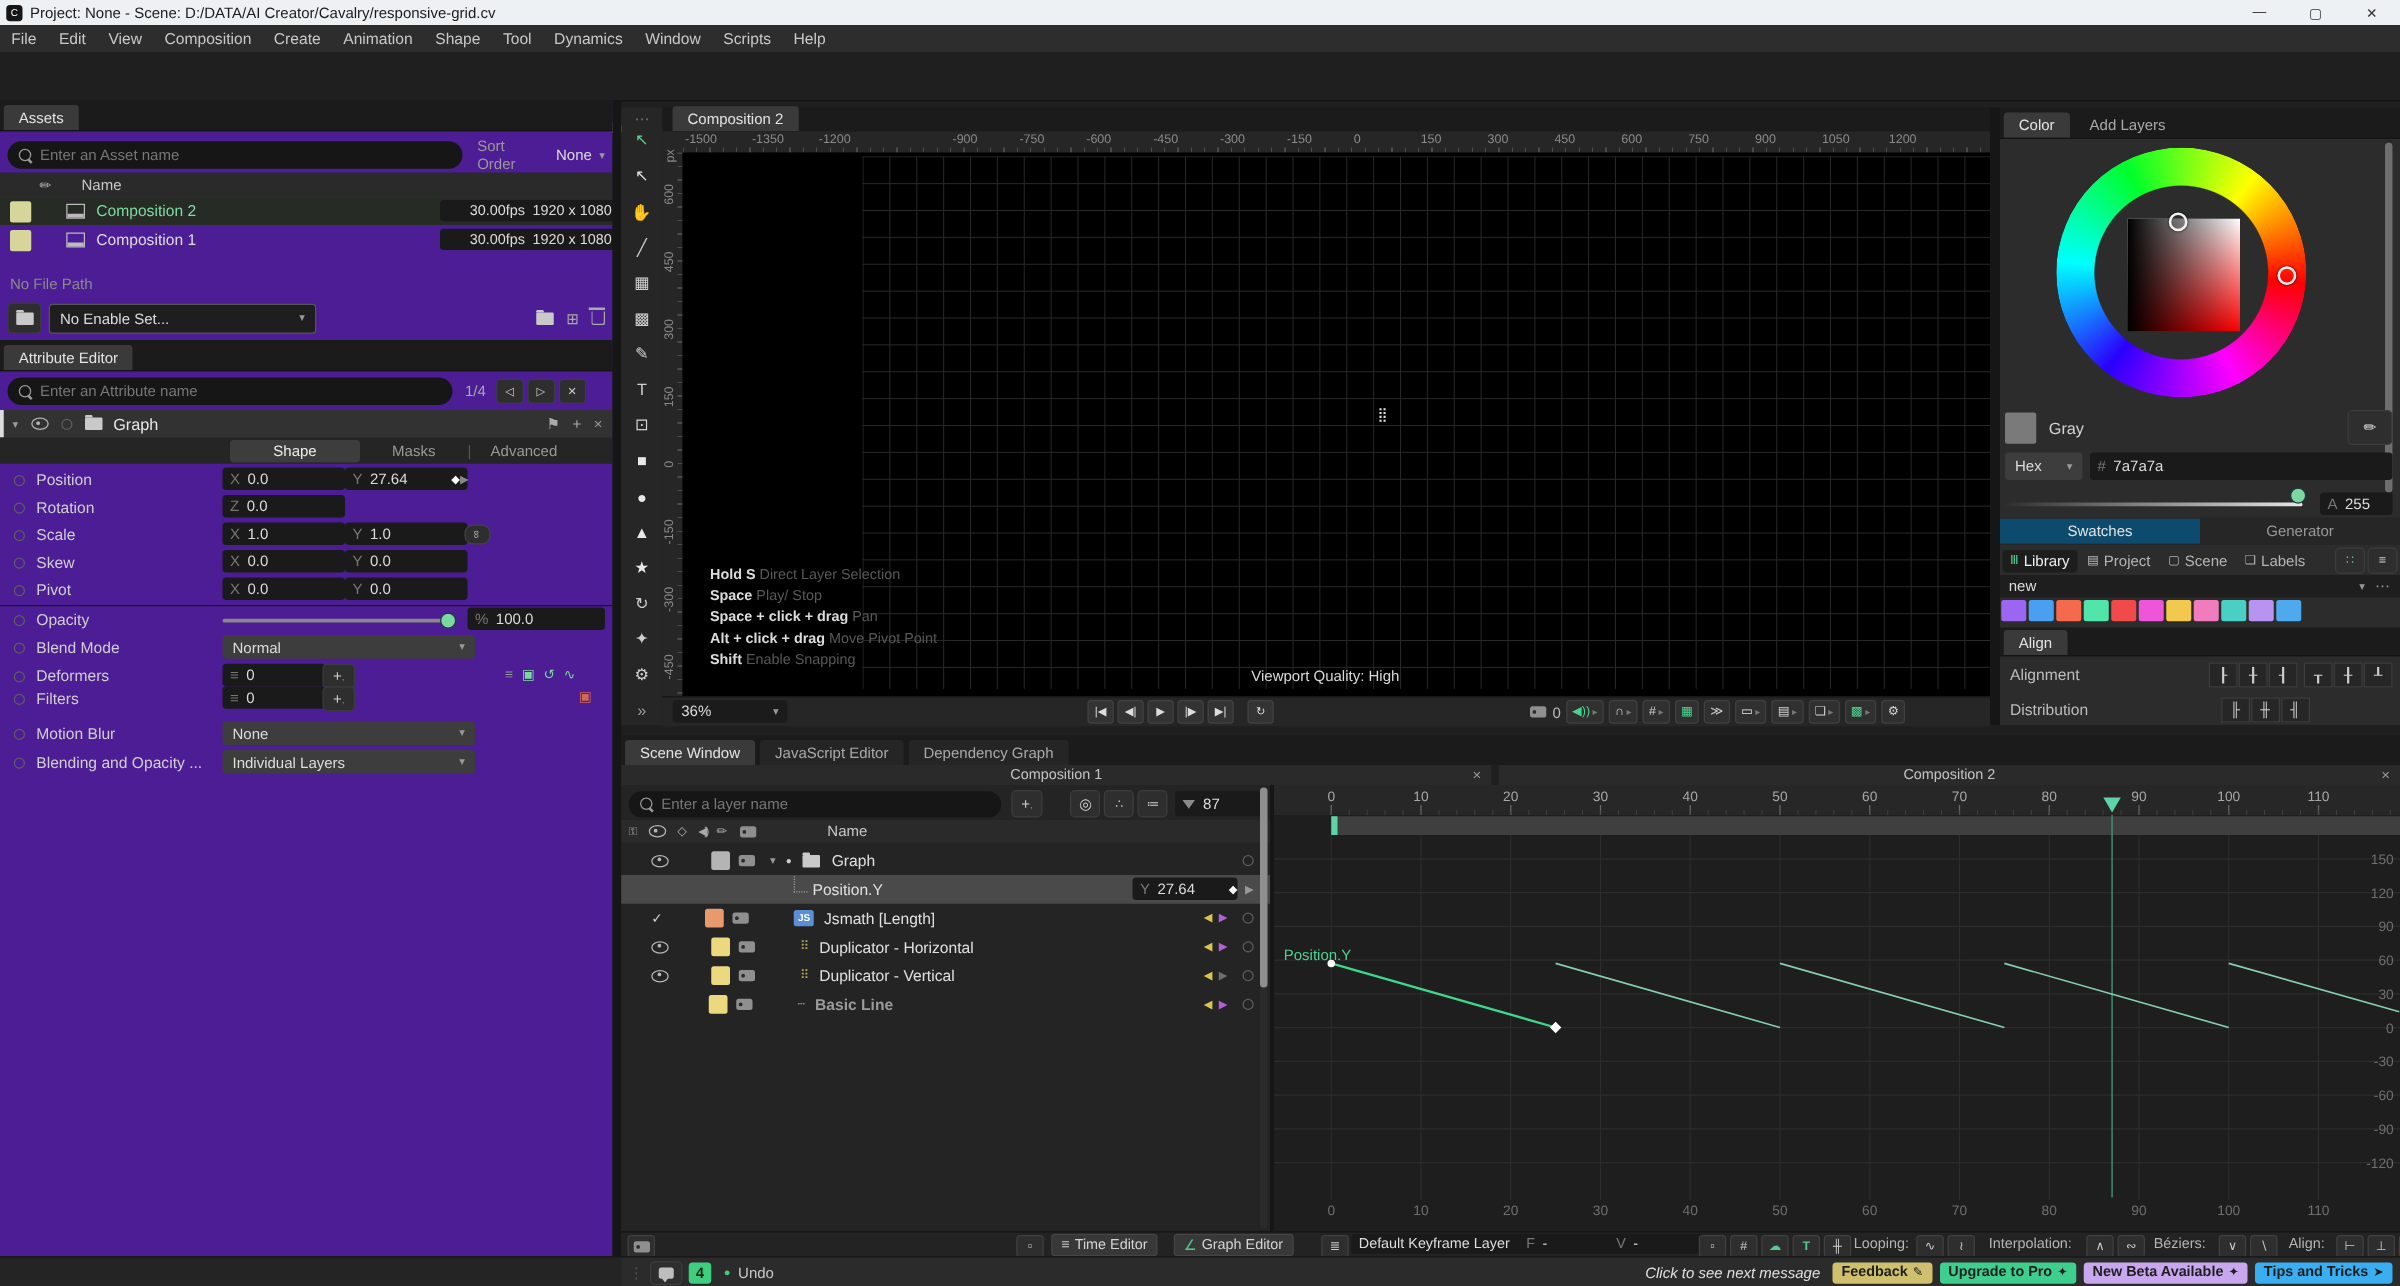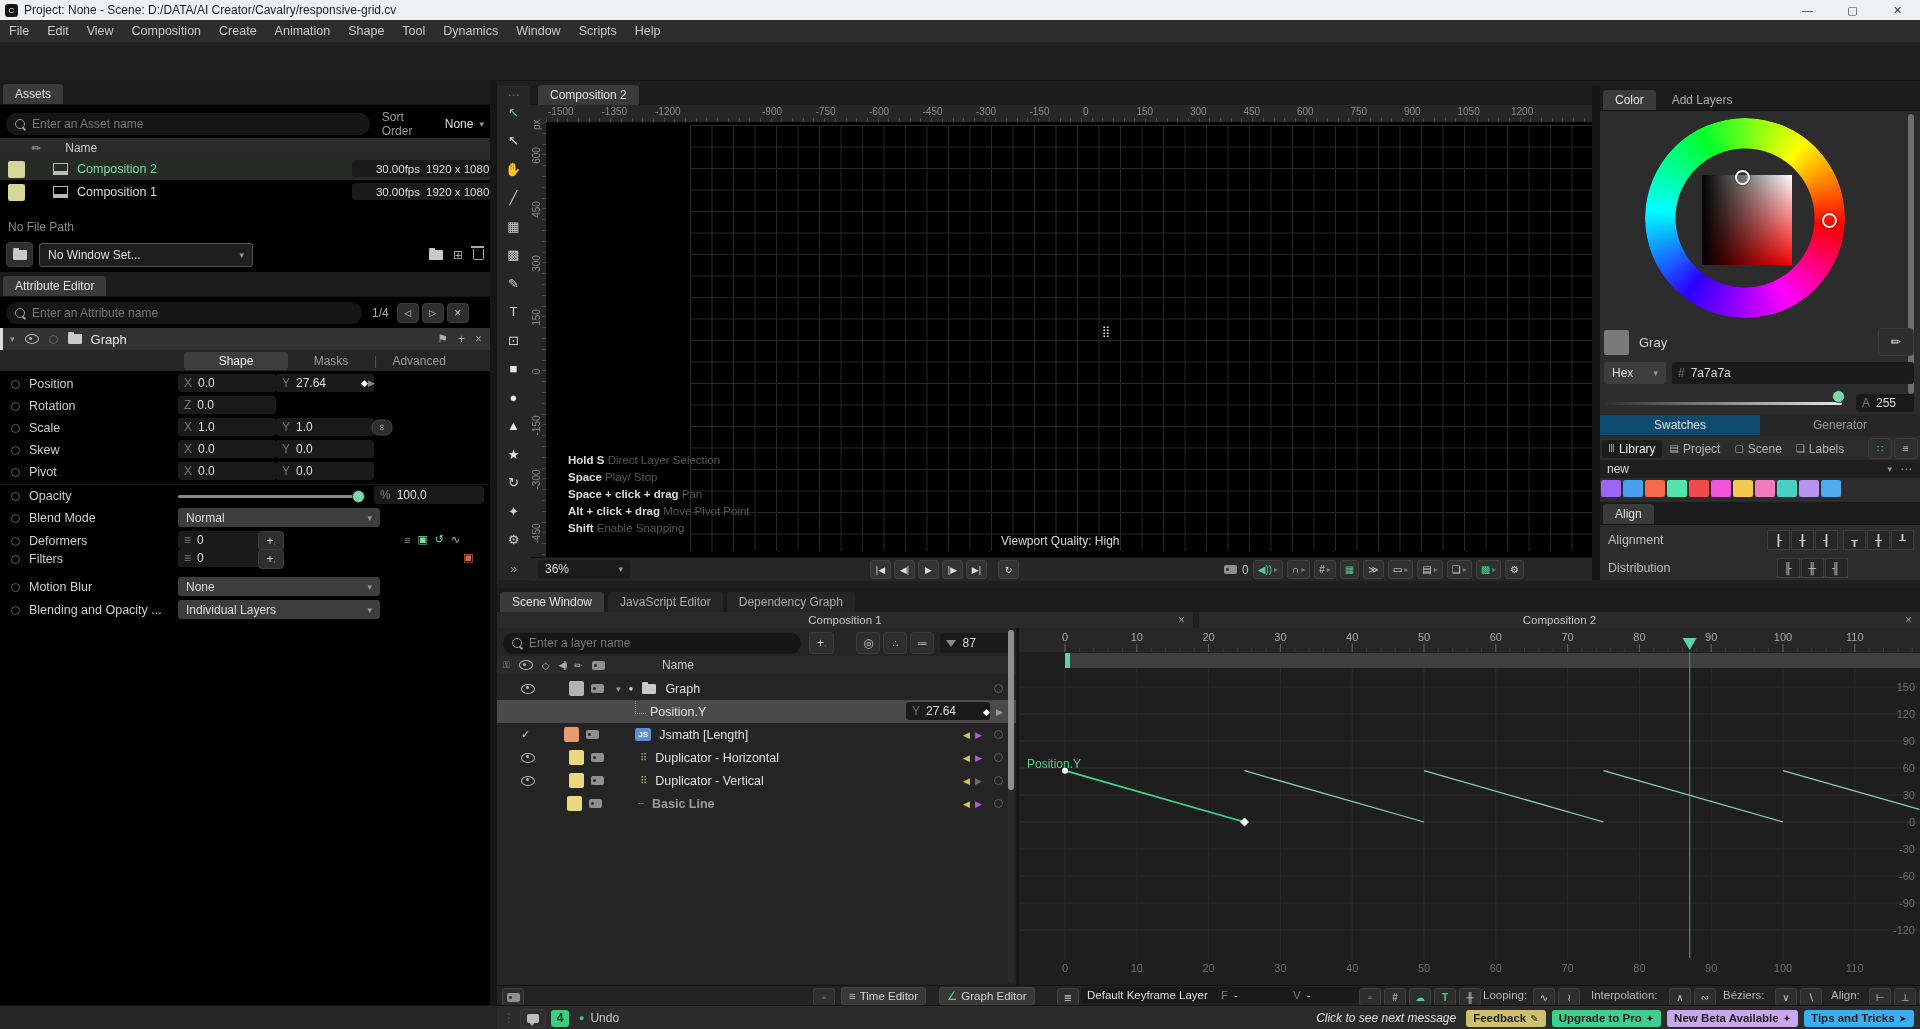--- a/index.html
+++ b/index.html
@@ -57,21 +57,21 @@
   .compic{width:13px;height:10px;border:1px solid #bbb;position:relative;flex:none;}
   .compic:after{content:"";position:absolute;left:0;bottom:0;width:100%;height:3px;background:#bbb;}
   .swatch{width:17px;height:17px;border-radius:2px;flex:none;}
   .xmark{color:#999;font-size:12px;}
   .trash{width:9px;height:10px;border:1px solid #aaa;border-top:none;border-radius:0 0 2px 2px;position:relative;flex:none;}
   .trash:before{content:"";position:absolute;top:-3px;left:-3px;width:13px;height:1.5px;background:#aaa;}
   .funnel{width:0;height:0;border-left:5px solid transparent;border-right:5px solid transparent;border-top:7px solid #8a8a8a;flex:none;}
   .bubble{width:12px;height:9px;background:#bdbdbd;border-radius:2px;position:relative;flex:none;}
   .bubble:after{content:"";position:absolute;left:2px;bottom:-3px;border-left:3px solid transparent;border-right:3px solid transparent;border-top:4px solid #bdbdbd;}
   
-  #leftpanel{left:0;top:80px;width:490px;height:949px;background:#000000;}
+  #leftpanel{left:0;top:80px;width:490px;height:949px;background:#4c1d95;}
   #vdiv-left{left:490px;top:80px;width:7px;height:949px;background:#161616;}
   .attr-row{position:absolute;left:0;width:490px;height:22px;display:flex;align-items:center;}
   .attr-row .lbl{color:#cfcfcf;font-size:12.5px;}
   
   #toolstrip{left:497px;top:86px;width:33px;height:494px;background:#262626;}
   #toolstrip .t{position:absolute;left:0;width:33px;height:24px;display:flex;align-items:center;justify-content:center;font-size:13px;}
   #vp-tabbar{left:530px;top:86px;width:1062px;height:19px;background:#1b1b1b;}
   #vp-hruler{left:546px;top:105px;width:1046px;height:17px;background:#262626;color:#8a8a8a;font-size:10px;
              background-image:repeating-linear-gradient(to right,#4a4a4a 0 1px,transparent 1px 10.7px);
              background-size:100% 4px;background-position:0 13px;background-repeat:no-repeat;}
@@ -253,21 +253,21 @@
           <div class="field" style="position: absolute; left: 420px; top: 2px; width: 64px; height: 17px; font-size: 11.5px;">1920 x 1080</div>
         </div>
       </div>
 
     <div class="abs" style="left:8px;top:140px;color:#8a8a8a;">No File Path</div>
     <div class="abs row" style="left:6px;top:162px;width:478px;">
       <div class="icon-btn">
           <span class="folder"></span>
         </div>
       <div class="dd" style="width:196px;height:22px;margin-left:6px;background:#1e1e1e;border:1px solid #555;">
-        <span>No Window Set...</span>
+        <span>No Enable Set...</span>
           <span class="car">▾</span>
       </div>
       <div class="row" style="margin-left:auto;gap:10px;">
         <span class="folder"></span>
         <span style="color:#aaa;">⊞</span>
         <span class="trash"></span>
       </div>
     </div>
 
     <div class="tabstrip abs" style="left:0;top:192px;width:490px;height:24px;">

